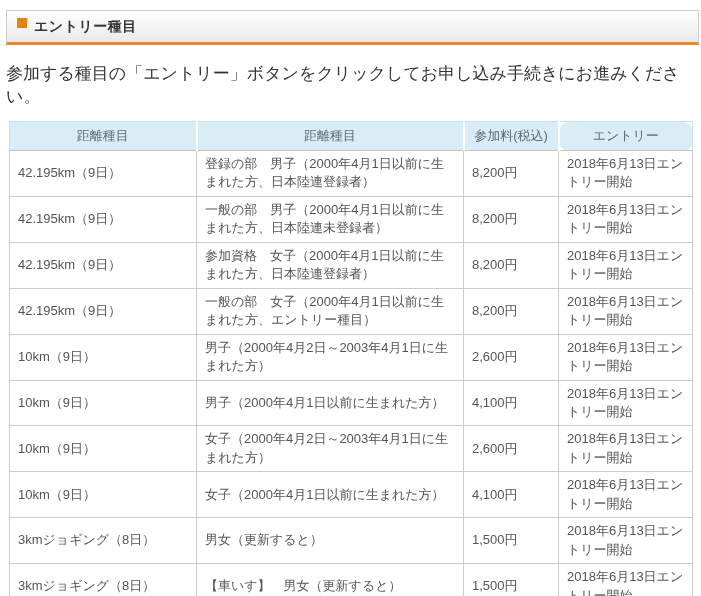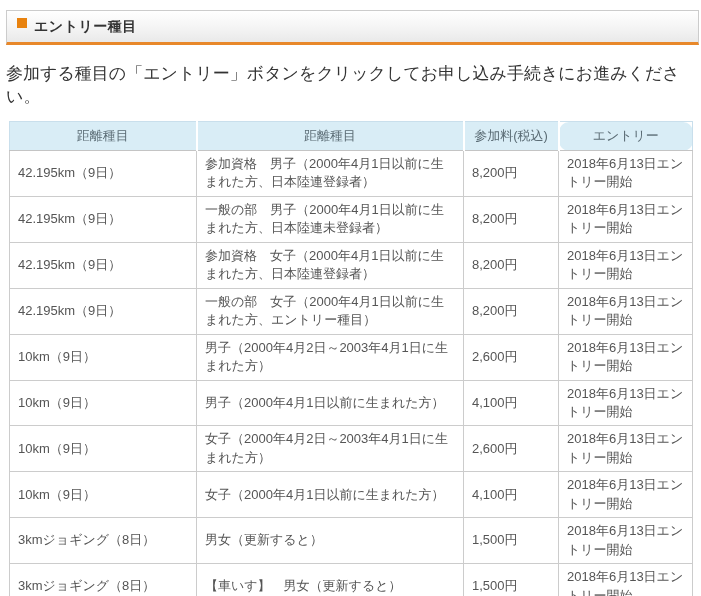--- a/index.html
+++ b/index.html
@@ -108,21 +108,21 @@
       <tr>
         <th>距離種目</th>
         <th>距離種目</th>
         <th>参加料(税込)</th>
         <th>エントリー</th>
       </tr>
     </thead>
     <tbody>
         <tr>
     <td>42.195km（9日）</td>
-    <td>参加資格　男子（2000年4月1日以前に生まれた方、日本陸連登録者）</td>
+    <td>登録の部　男子（2000年4月1日以前に生まれた方、日本陸連登録者）</td>
     <td>8,200円</td>
     <td>2018年6月13日エントリー開始</td>
   </tr>
         <tr>
     <td>42.195km（9日）</td>
     <td>一般の部　男子（2000年4月1日以前に生まれた方、日本陸連未登録者）</td>
     <td>8,200円</td>
     <td>2018年6月13日エントリー開始</td>
   </tr>
         <tr>

